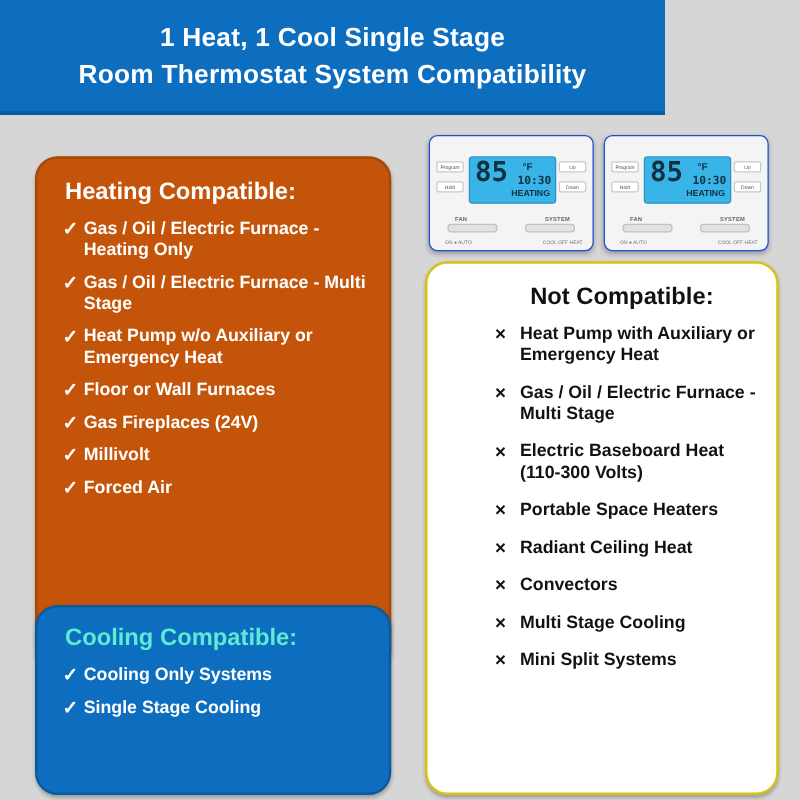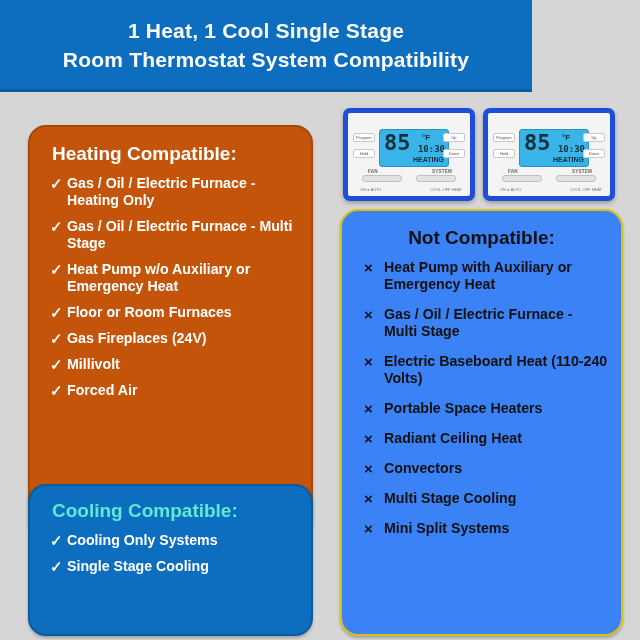--- a/index.html
+++ b/index.html
@@ -77,23 +77,24 @@
   }
   .cooling .card-title {
     color: #5eead4;
     margin: 14px 0 10px 22px;
   }
   .notcompat {
     left: 340px;
     top: 117px;
     width: 283px;
     height: 427px;
-    background: #3b82f6;
+    background: #ffffff;
     border: 2px solid #d8c310;
     box-shadow: 0 2px 3px rgba(0,0,0,0.25);
+    padding-left: 32px;
   }
   .notcompat .card-title {
     color: #111111;
     margin: 16px 0 10px 0;
     text-align: center;
   }
 
   ul.items {
     list-style: none;
     margin: 0;
@@ -121,21 +122,21 @@
     color: #111111;
     margin-bottom: 13px;
   }
   .notcompat ul.items li .mark { color: #111111; flex: 0 0 20px; }
   .txt { display: block; }
 
   
   .thermostat {
     position: absolute;
     background: #f4f4f4;
-    border: 5px solid #1d4ed8;
+    border: 1px solid #1d4ed8;
     border-radius: 7px;
     box-shadow: 0 2px 4px rgba(0,0,0,0.28);
   }
   .thermo-1 { left: 343px; top: 16px; width: 132px; height: 93px; }
   .thermo-2 { left: 483px; top: 16px; width: 132px; height: 93px; }
 
   .thermo-screen {
     position: absolute;
     left: 31px;
     top: 16px;
@@ -259,21 +260,21 @@
       <li>
           <span class="mark">✓</span>
           <span class="txt">Gas / Oil / Electric Furnace - Multi Stage</span>
         </li>
       <li>
           <span class="mark">✓</span>
           <span class="txt">Heat Pump w/o Auxiliary or Emergency Heat</span>
         </li>
       <li>
           <span class="mark">✓</span>
-          <span class="txt">Floor or Room Furnaces</span>
+          <span class="txt">Floor or Wall Furnaces</span>
         </li>
       <li>
           <span class="mark">✓</span>
           <span class="txt">Gas Fireplaces (24V)</span>
         </li>
       <li>
           <span class="mark">✓</span>
           <span class="txt">Millivolt</span>
         </li>
       <li>
@@ -303,21 +304,21 @@
       <li>
           <span class="mark">×</span>
           <span class="txt">Heat Pump with Auxiliary or Emergency Heat</span>
         </li>
       <li>
           <span class="mark">×</span>
           <span class="txt">Gas / Oil / Electric Furnace - Multi Stage</span>
         </li>
       <li>
           <span class="mark">×</span>
-          <span class="txt">Electric Baseboard Heat (110-240 Volts)</span>
+          <span class="txt">Electric Baseboard Heat (110-300 Volts)</span>
         </li>
       <li>
           <span class="mark">×</span>
           <span class="txt">Portable Space Heaters</span>
         </li>
       <li>
           <span class="mark">×</span>
           <span class="txt">Radiant Ceiling Heat</span>
         </li>
       <li>

